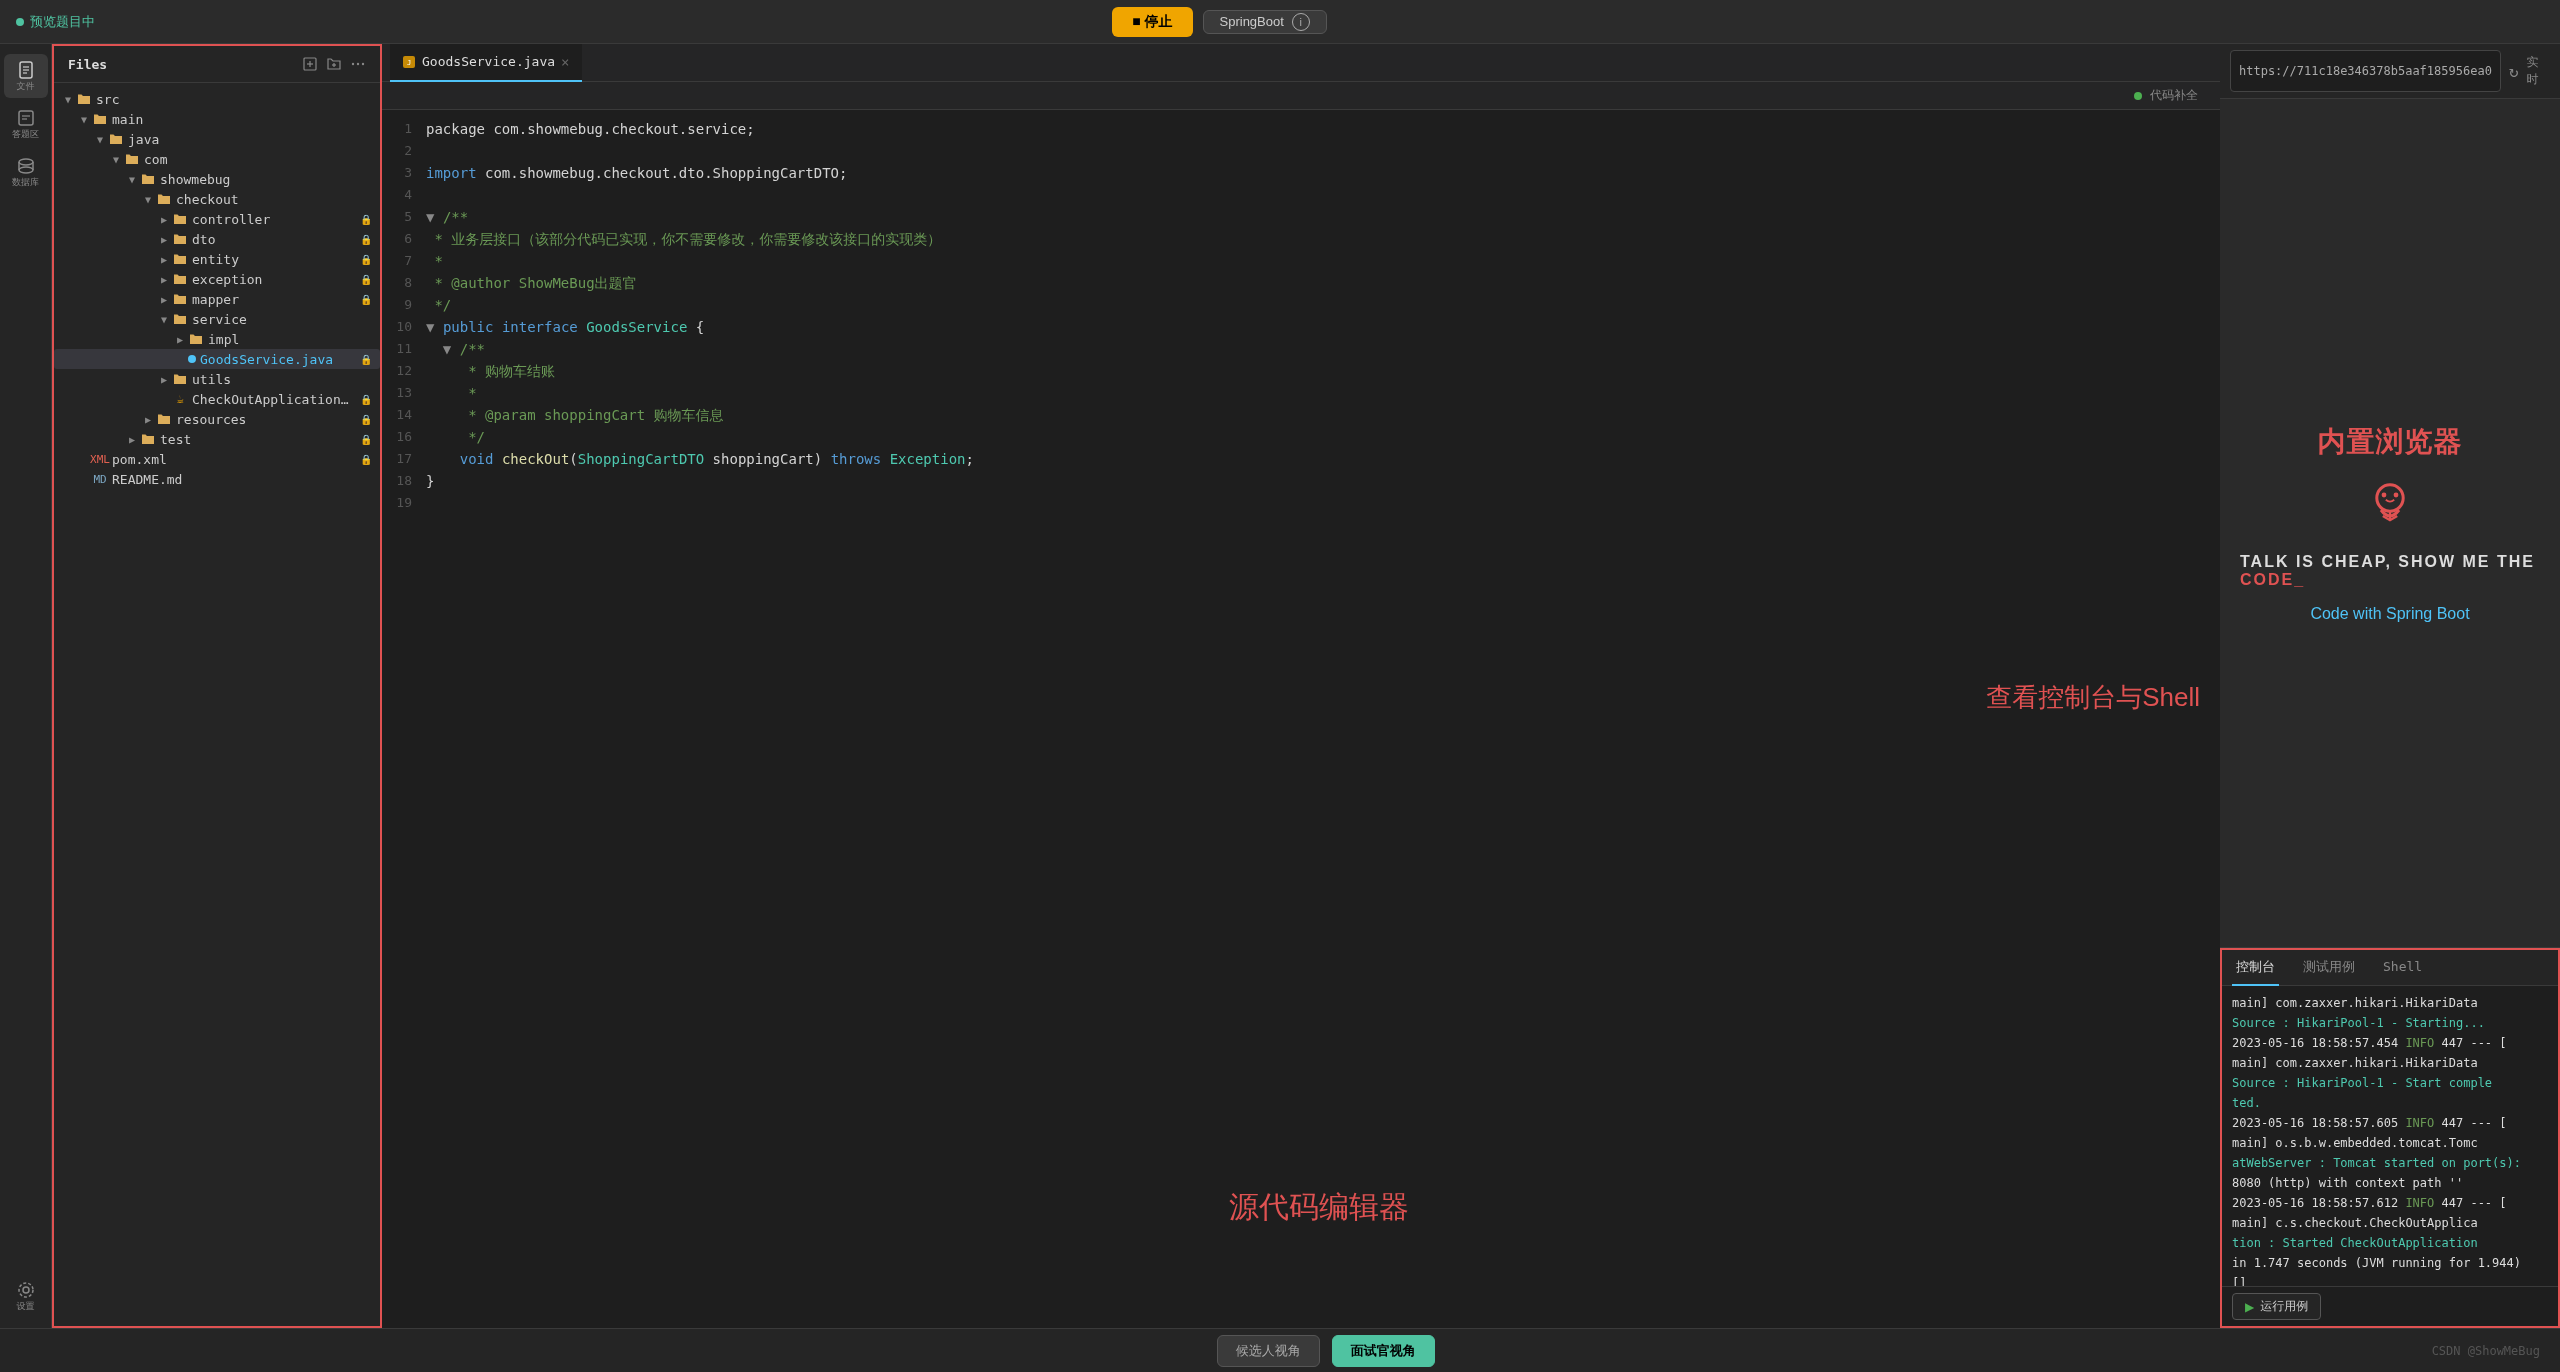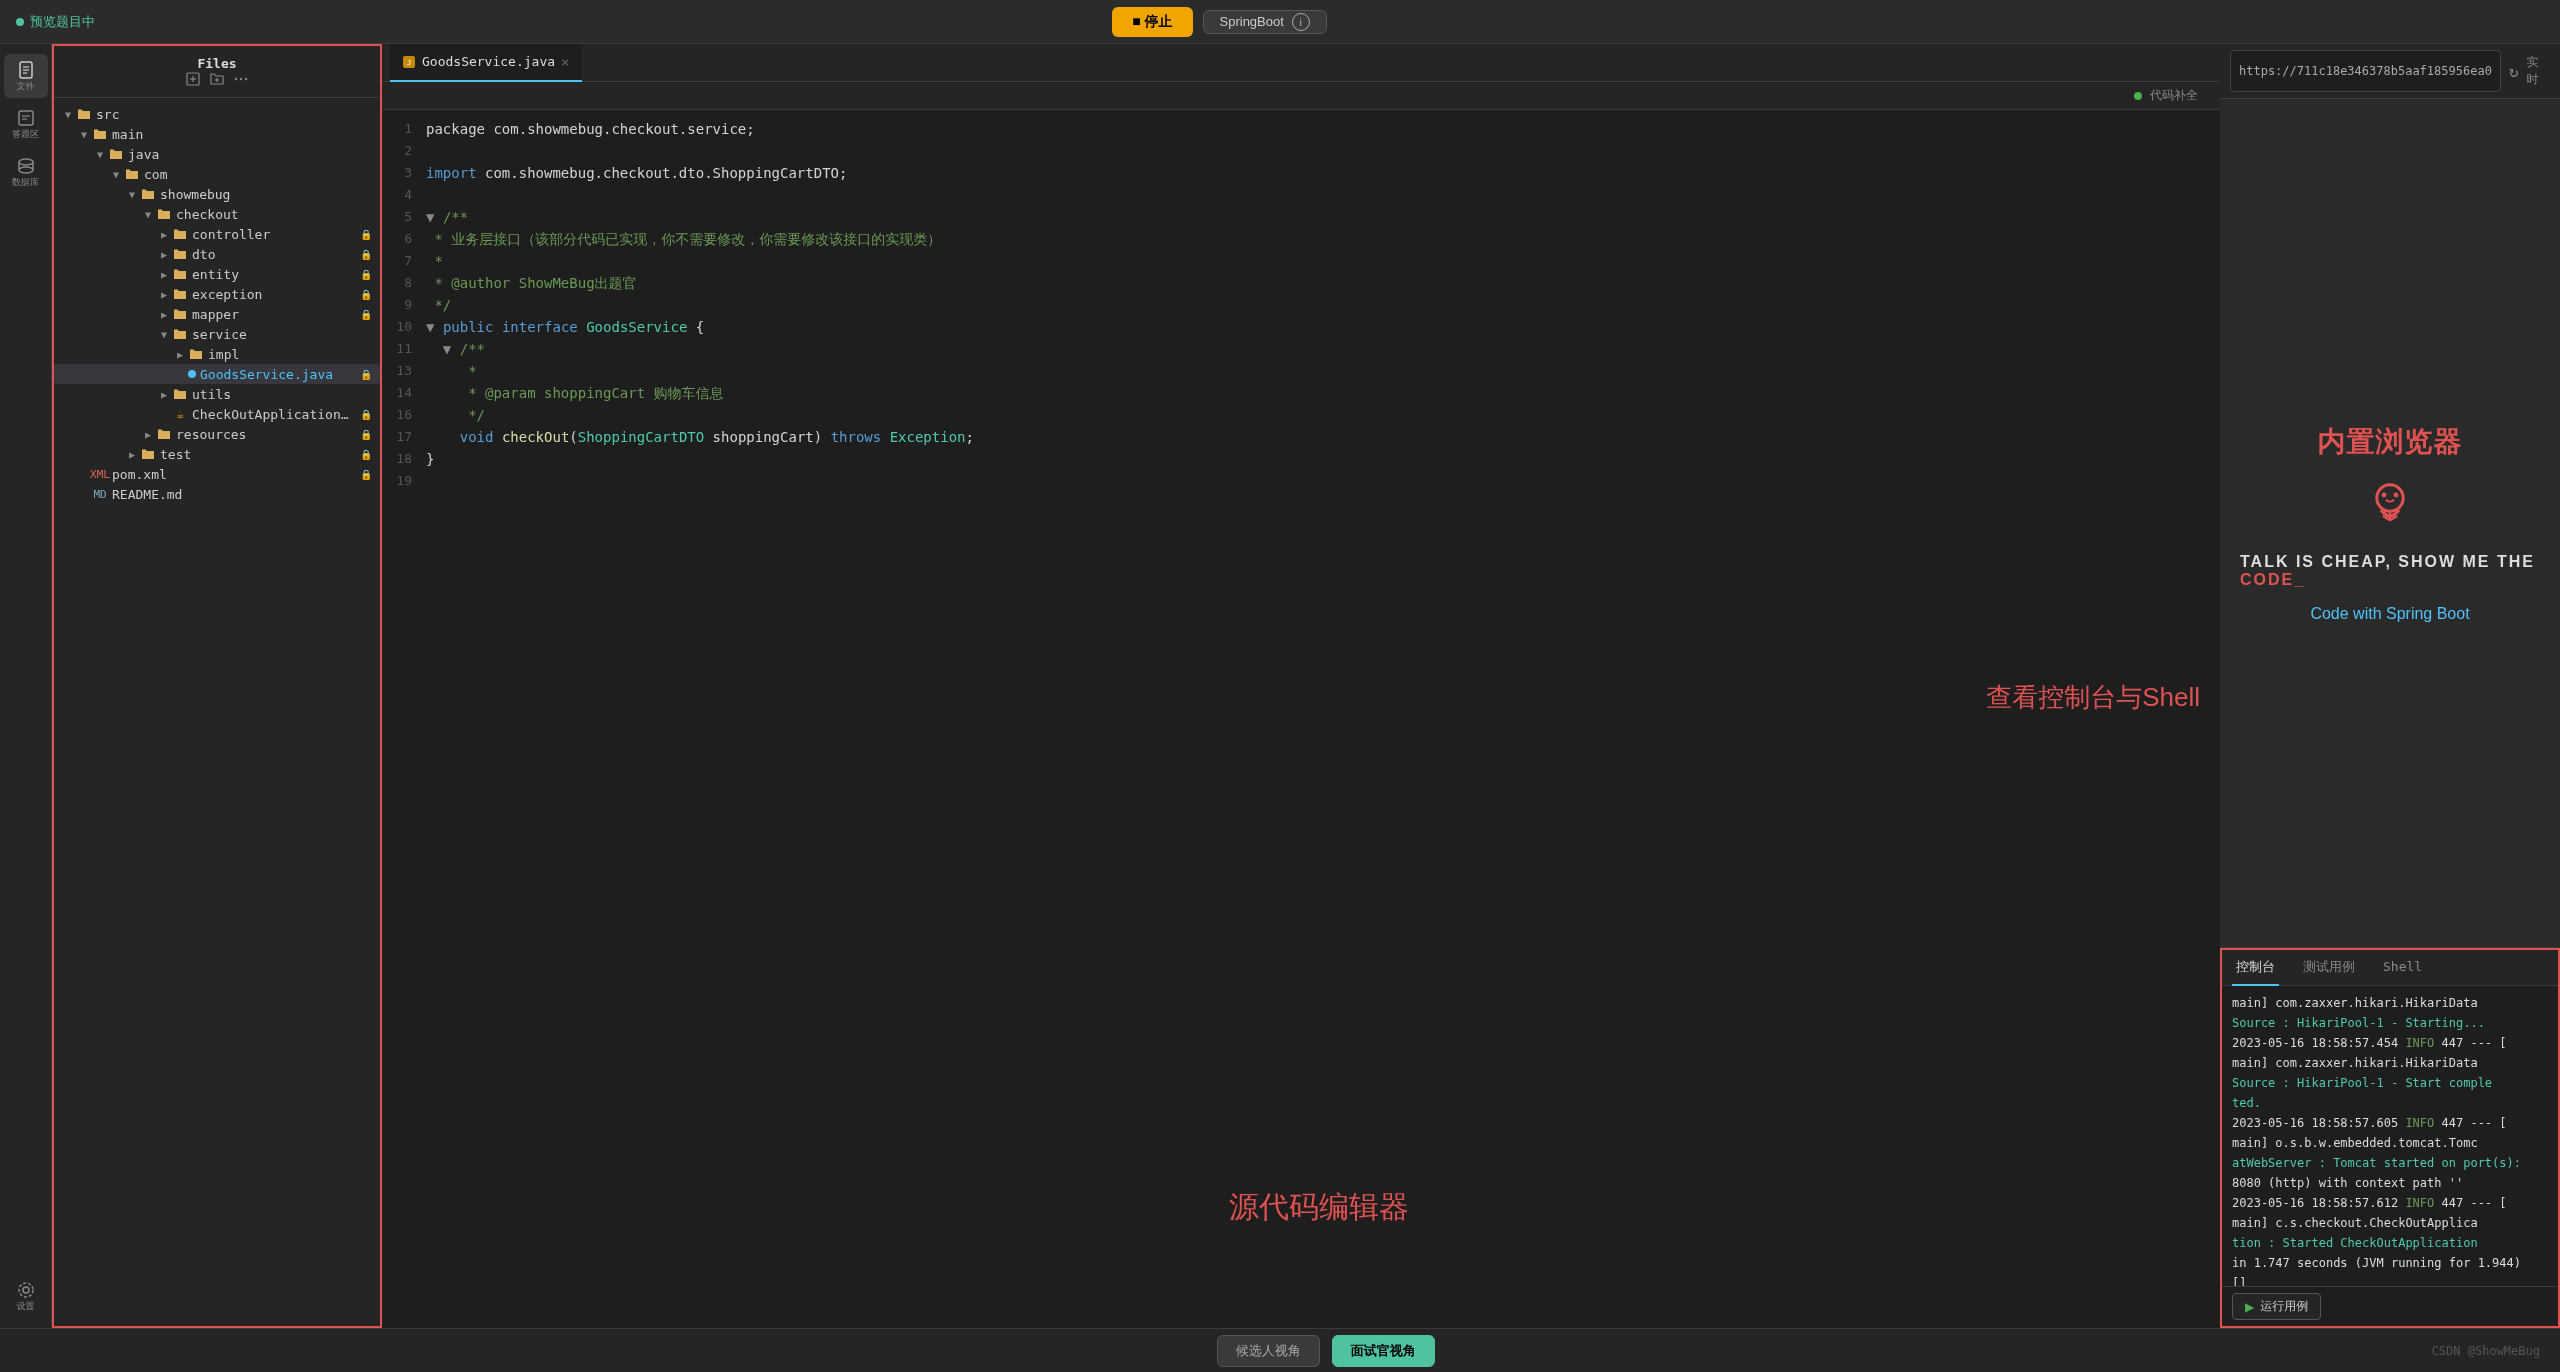--- a/index.html
+++ b/index.html
@@ -134,21 +134,20 @@
       flex-direction: column;
       flex-shrink: 0;
       border: 2px solid #e05252;
     }
     .file-tree-header {
       display: flex;
       align-items: center;
       justify-content: space-between;
       padding: 10px 14px;
       border-bottom: 1px solid #3a3a3a;
-      flex-direction: column;
     }
     .file-tree-header-title {
       font-weight: bold;
       font-size: 13px;
       color: #ddd;
     }
     .file-tree-header-icons {
       display: flex;
       gap: 8px;
       align-items: center;
@@ -855,20 +854,24 @@
         </div>
         <div class="code-line">
           <span class="line-num">10</span>
           <span class="line-content"><span style="color:#888">▼</span> <span class="kw">public</span> <span class="kw">interface</span> <span class="cls">GoodsService</span> <span class="pkg">{</span></span>
         </div>
         <div class="code-line">
           <span class="line-num">11</span>
           <span class="line-content"><span style="color:#888">  ▼</span> <span class="comment">/**</span></span>
         </div>
         <div class="code-line">
+          <span class="line-num">12</span>
+          <span class="line-content"><span class="comment">     * 购物车结账</span></span>
+        </div>
+        <div class="code-line">
           <span class="line-num">13</span>
           <span class="line-content"><span class="comment">     *</span></span>
         </div>
         <div class="code-line">
           <span class="line-num">14</span>
           <span class="line-content"><span class="comment">     * @param shoppingCart 购物车信息</span></span>
         </div>
         <div class="code-line">
           <span class="line-num">16</span>
           <span class="line-content"><span class="comment">     */</span></span>

